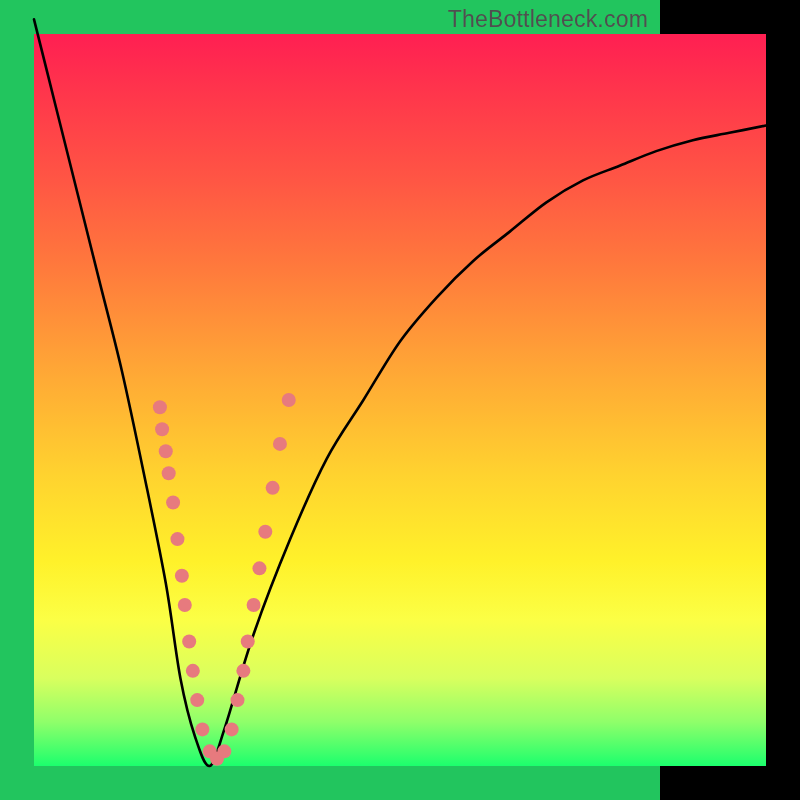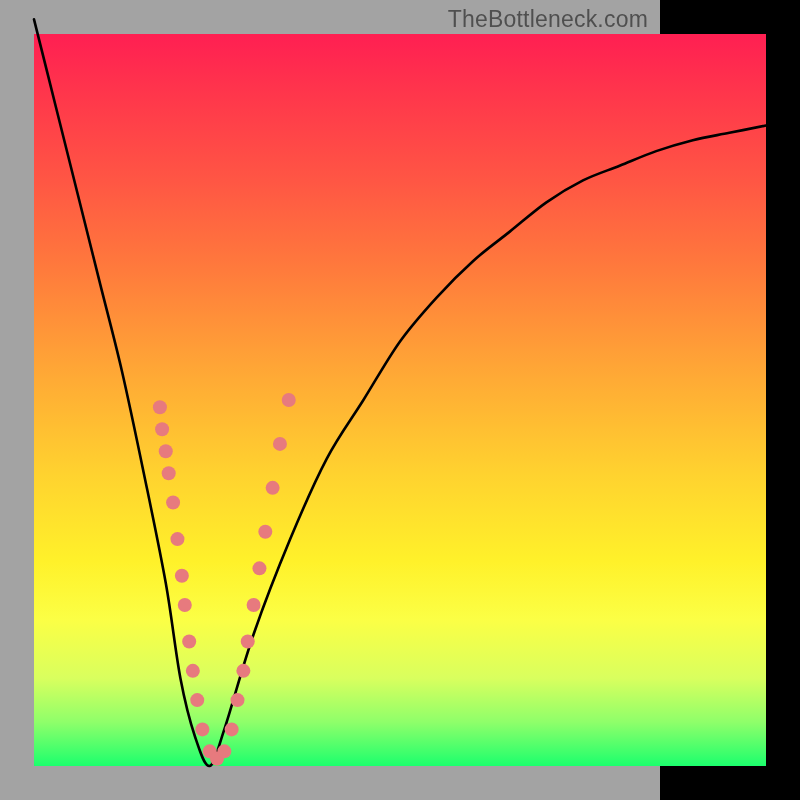--- a/index.html
+++ b/index.html
@@ -8,21 +8,21 @@
     width: 800px;
     height: 800px;
     background: #000;
     font-family: Arial, Helvetica, sans-serif;
     overflow: hidden;
   }
   .frame {
     position: relative;
     width: 660px;
     height: 800px;
-    background: #a3a3a3;
+    background: #22c55e;
   }
   .plot {
     position: absolute;
     left: 34px;
     top: 34px;
     width: 732px;
     height: 732px;
     background: linear-gradient(
       to bottom,
       #ff1f52 0%,

